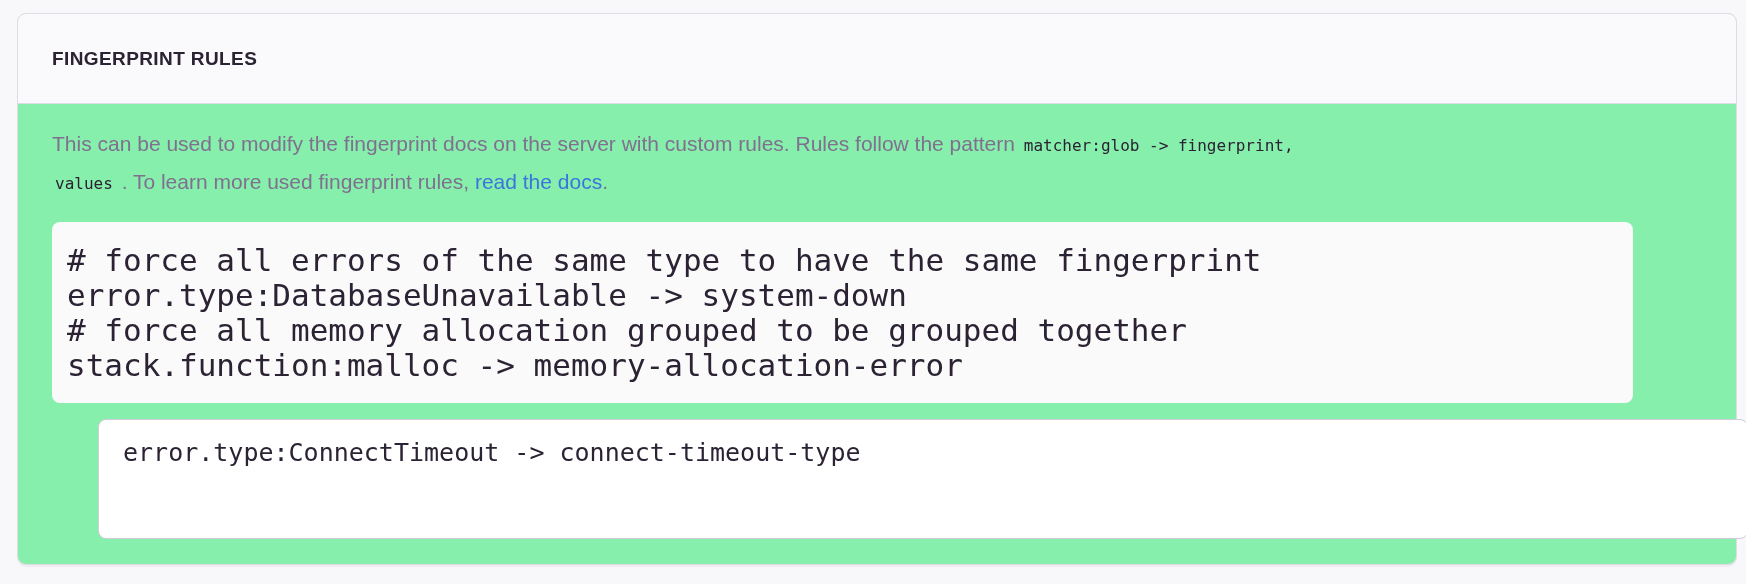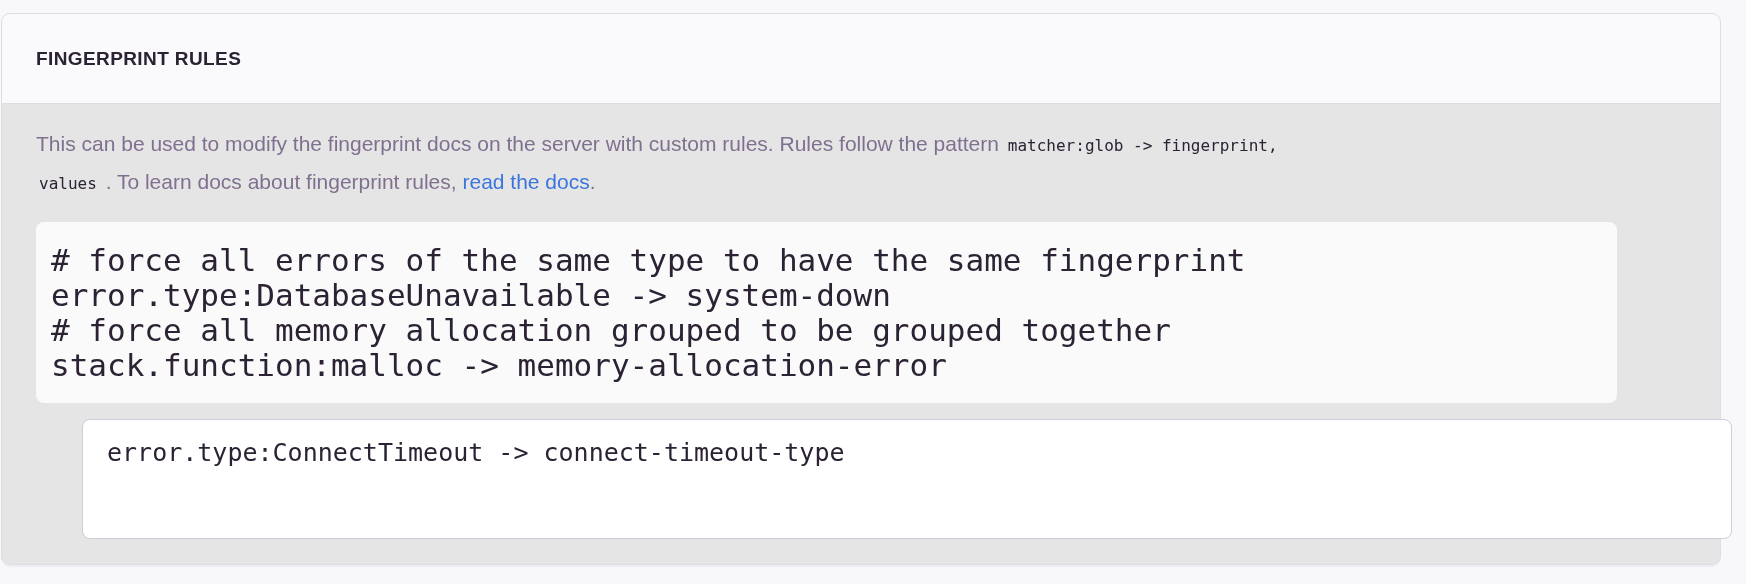--- a/index.html
+++ b/index.html
@@ -5,23 +5,23 @@
   * { box-sizing: border-box; }
   html, body {
     margin: 0; padding: 0;
     width: 1746px; height: 584px;
     background: #f8f7fa;
     font-family: "Liberation Sans", sans-serif;
     overflow: hidden;
   }
   .panel {
     position: absolute;
-    left: 1px; top: 13px;
+    left: 17px; top: 13px;
     width: 1720px; height: 552px;
-    background: #e5e5e5;
+    background: #86efac;
     border: 1px solid #e0dce5;
     border-radius: 9px;
     box-shadow: 0 2px 0 rgba(37, 11, 54, 0.04);
   }
   .panel-header {
     height: 90px;
     display: flex;
     align-items: center;
     padding: 0 34px;
     background: #faf9fb;
@@ -90,21 +90,21 @@
 </style>
 </head>
 <body>
 
 <section class="panel">
   <header class="panel-header">
     <h2 class="panel-title">FINGERPRINT RULES</h2>
   </header>
 
   <div class="panel-body">
-    <p class="description"><span>This can be used to modify the fingerprint docs on the server with custom rules. Rules follow the pattern </span><code class="inline-code">matcher:glob -&gt; fingerprint,</code><br><code class="inline-code">values</code><span> . To learn docs about fingerprint rules, </span><a class="docs-link" href="#">read the docs</a><span>.</span></p>
+    <p class="description"><span>This can be used to modify the fingerprint docs on the server with custom rules. Rules follow the pattern </span><code class="inline-code">matcher:glob -&gt; fingerprint,</code><br><code class="inline-code">values</code><span> . To learn more used fingerprint rules, </span><a class="docs-link" href="#">read the docs</a><span>.</span></p>
 
     <div class="code-example">
       <div class="code-line"># force all errors of the same type to have the same fingerprint</div>
       <div class="code-line">error.type:DatabaseUnavailable -&gt; system-down</div>
       <div class="code-line"># force all memory allocation grouped to be grouped together</div>
       <div class="code-line">stack.function:malloc -&gt; memory-allocation-error</div>
     </div>
 
     <textarea class="rules-textarea" spellcheck="false" style="">error.type:ConnectTimeout -&gt; connect-timeout-type</textarea>
   </div>

